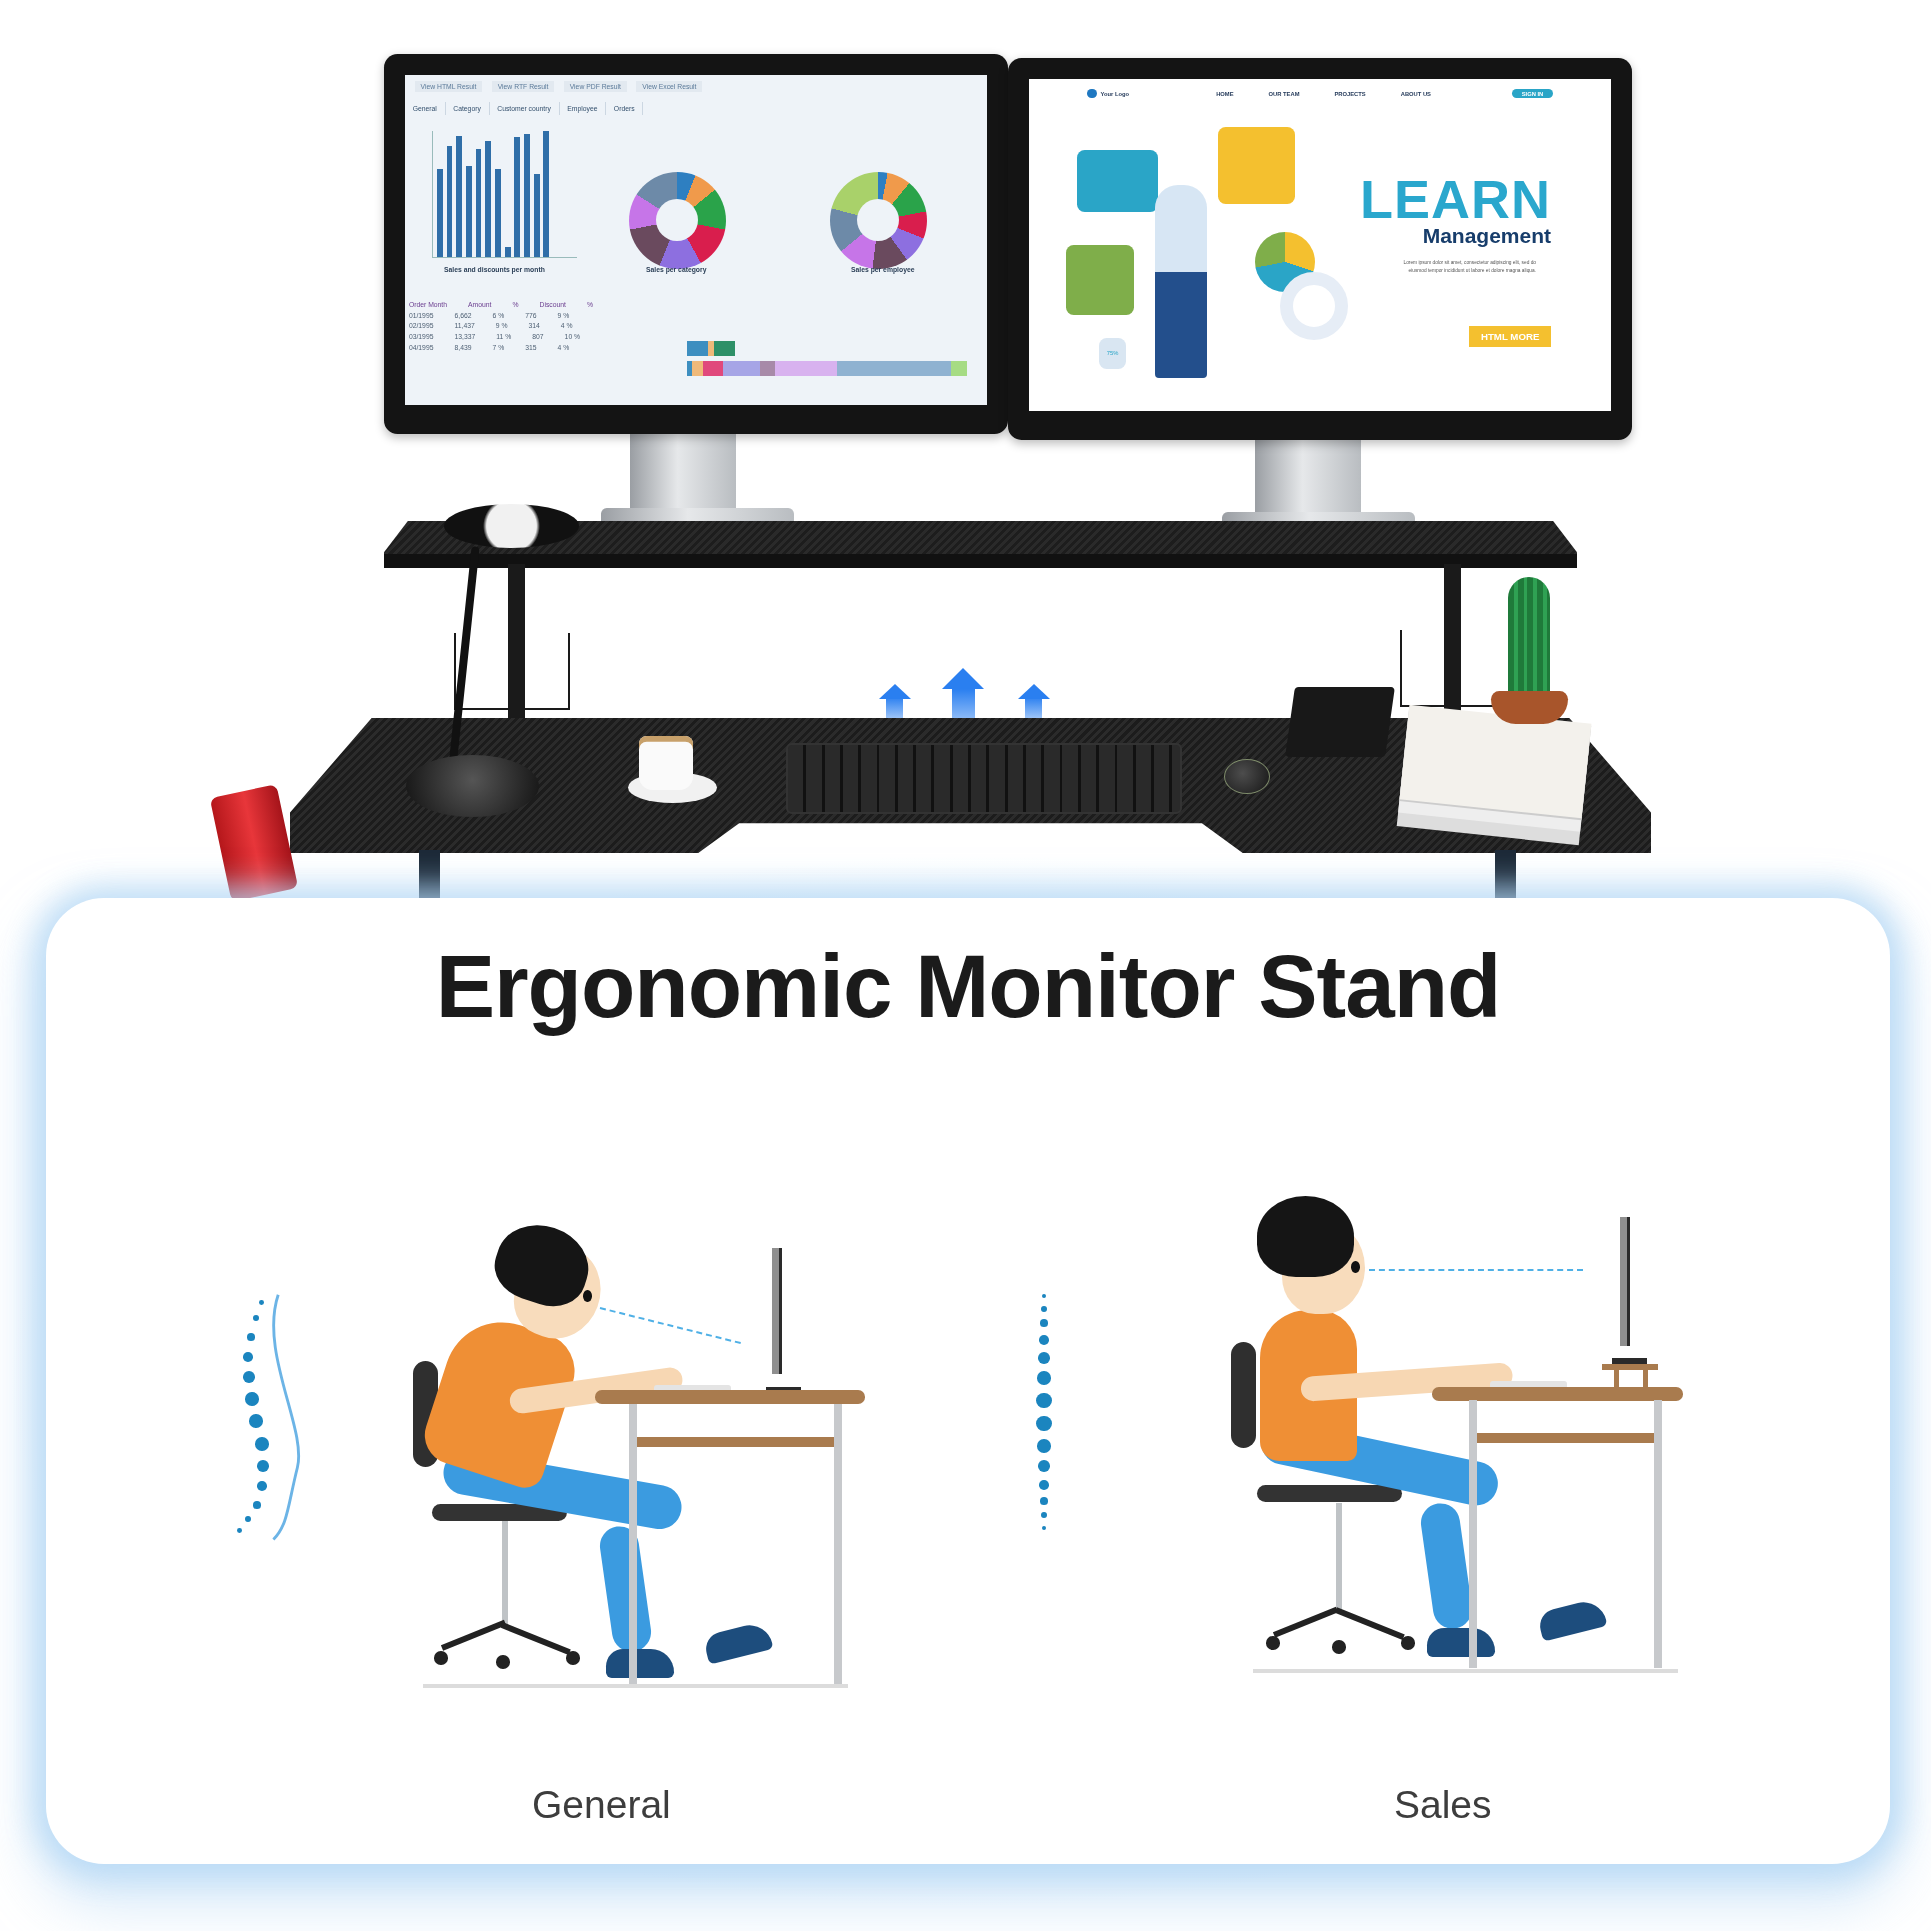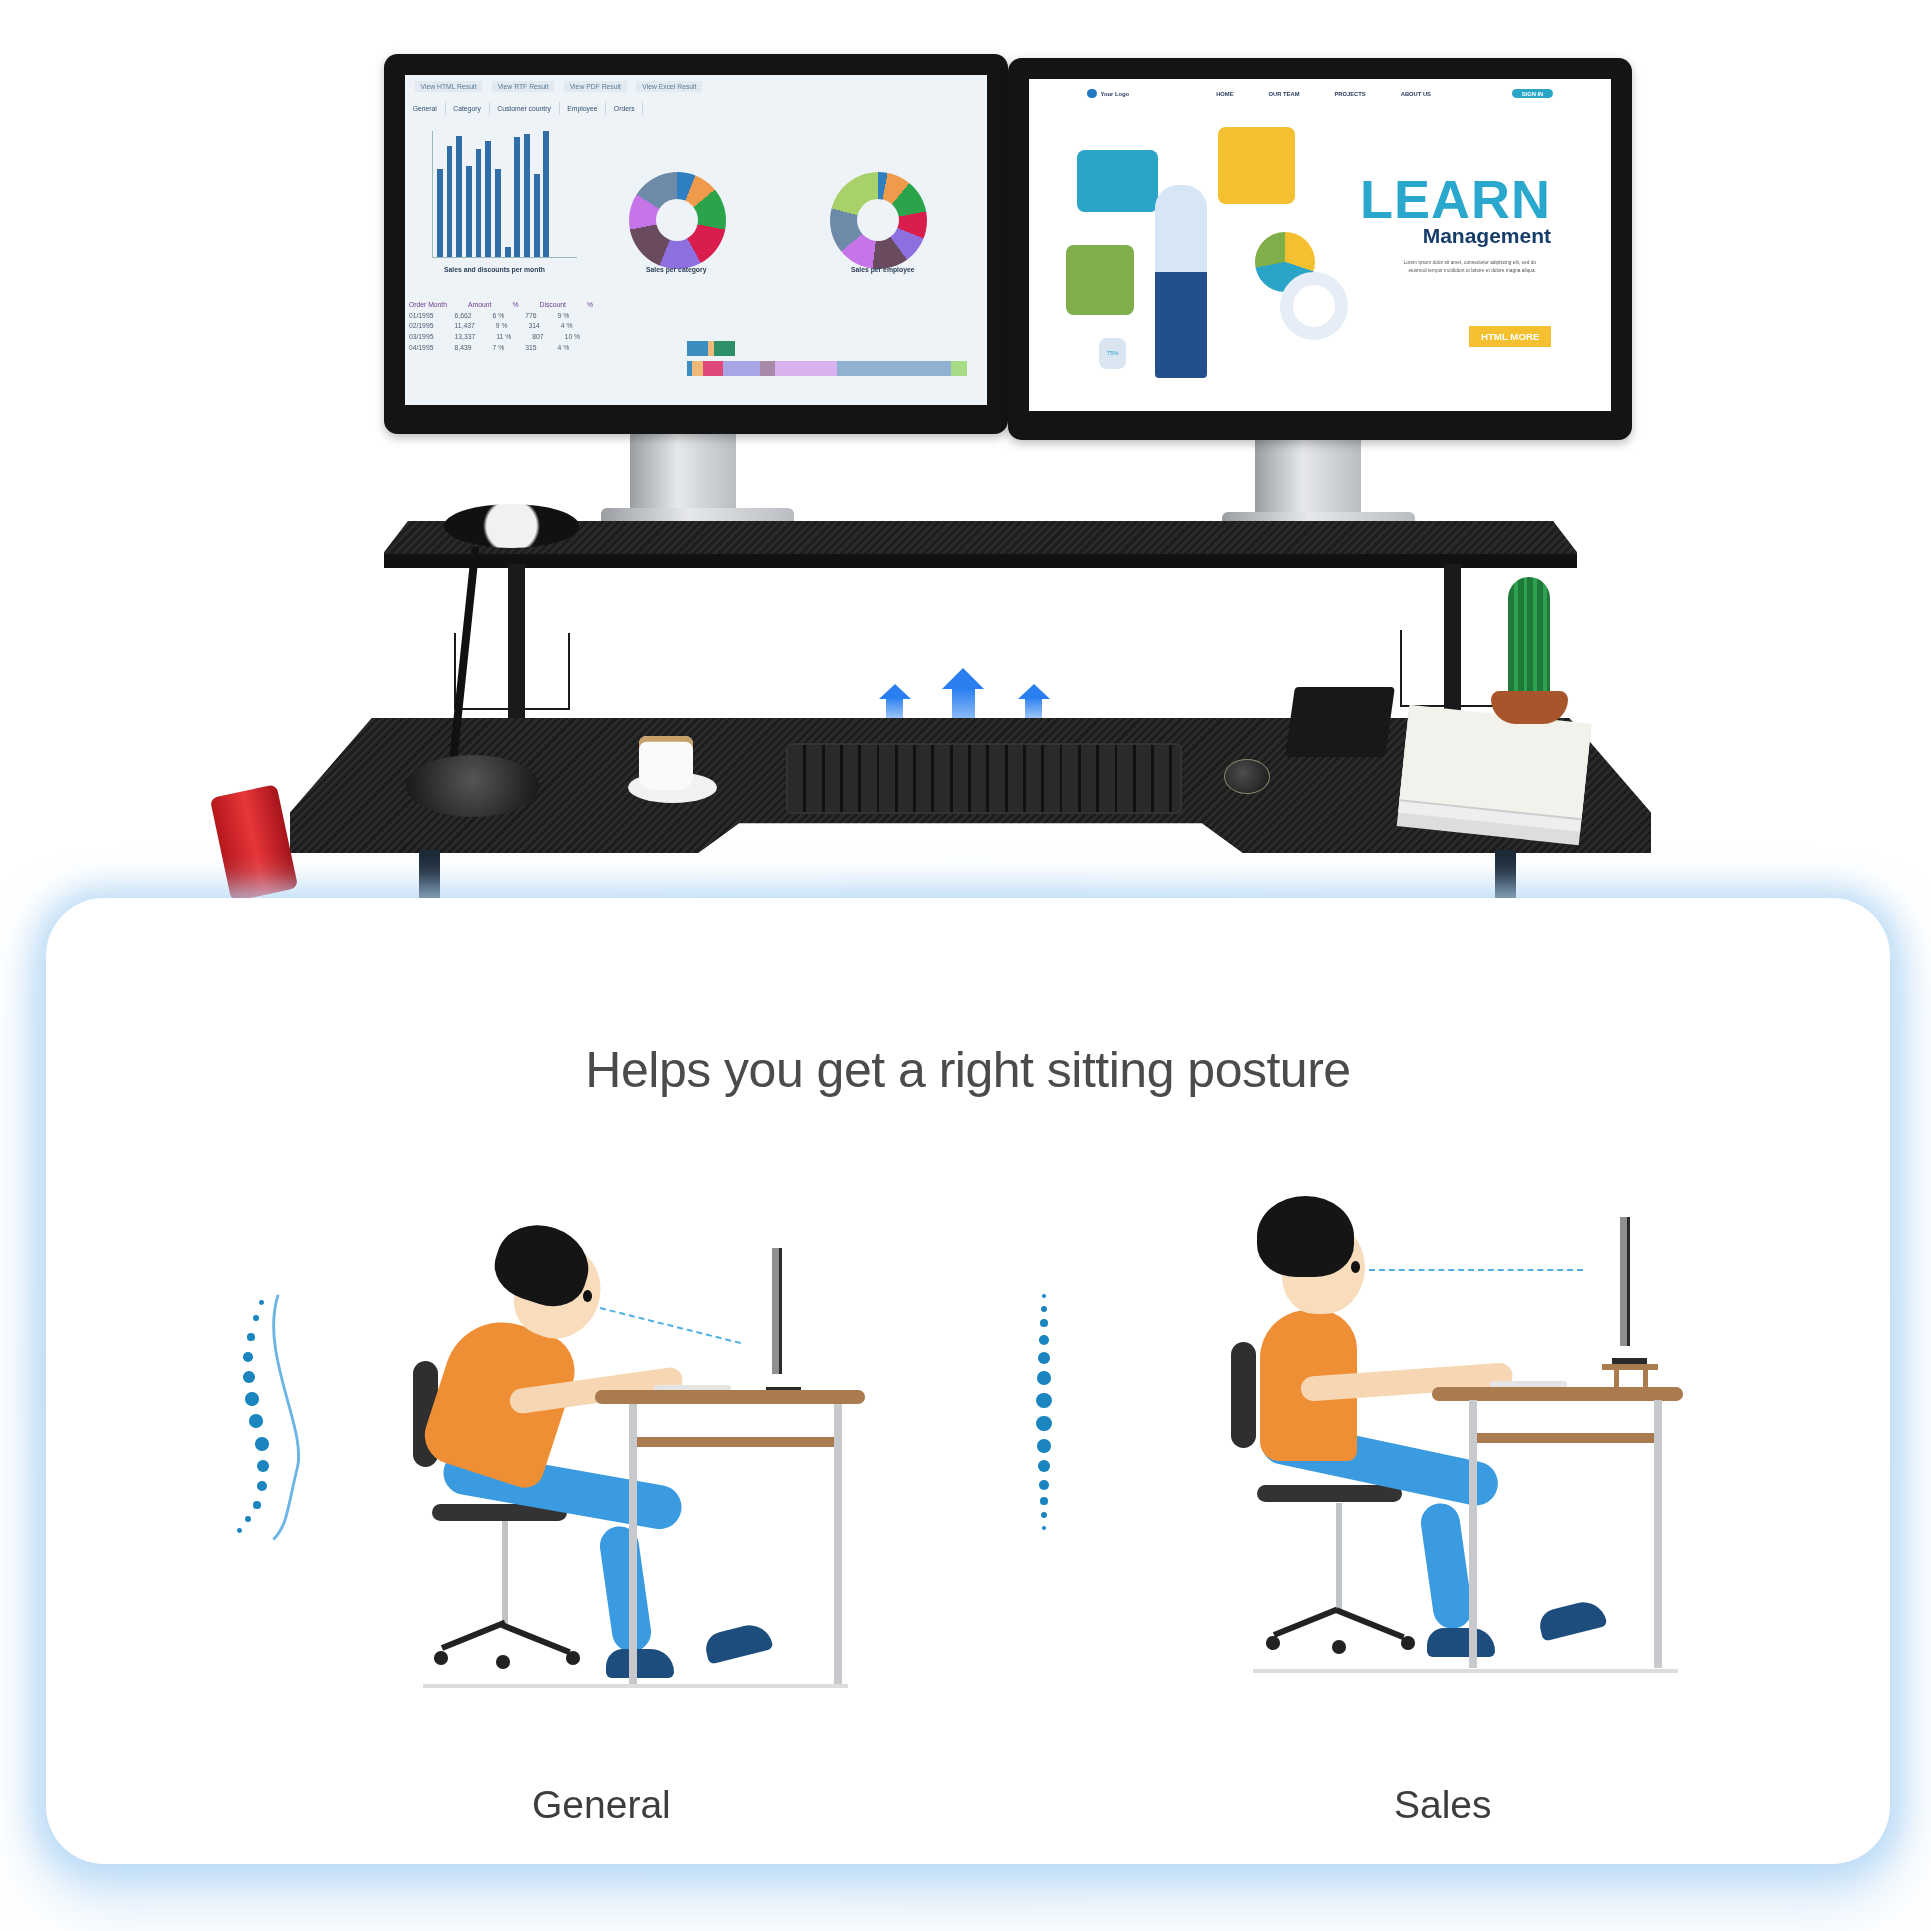--- a/index.html
+++ b/index.html
@@ -258,21 +258,21 @@
     <div class="cup"></div>
     <div class="keyboard"></div>
     <div class="mouse"></div>
     <div class="card-holder"></div>
     <div class="books"></div>
     <div class="cactus"></div>
     <div class="pot"></div>
   </div>
 
   <div class="card">
-    <div class="subtitle">Helps you get a right sitting posture</div>
+    <h1 class="title">Ergonomic Monitor Stand</h1>
 
     <div class="scene" style="left:174px;top:309px">
       <div>
         <div class="spine-dot" style="left:39px;top:93px;width:4.8px;height:4.8px"></div>
         <div class="spine-dot" style="left:33px;top:108px;width:5.8px;height:5.8px"></div>
         <div class="spine-dot" style="left:27px;top:126px;width:7.7px;height:7.7px"></div>
         <div class="spine-dot" style="left:23px;top:145px;width:9.7px;height:9.7px"></div>
         <div class="spine-dot" style="left:23px;top:164px;width:11.6px;height:11.6px"></div>
         <div class="spine-dot" style="left:25px;top:185px;width:13.5px;height:13.5px"></div>
         <div class="spine-dot" style="left:29px;top:207px;width:13.5px;height:13.5px"></div>

